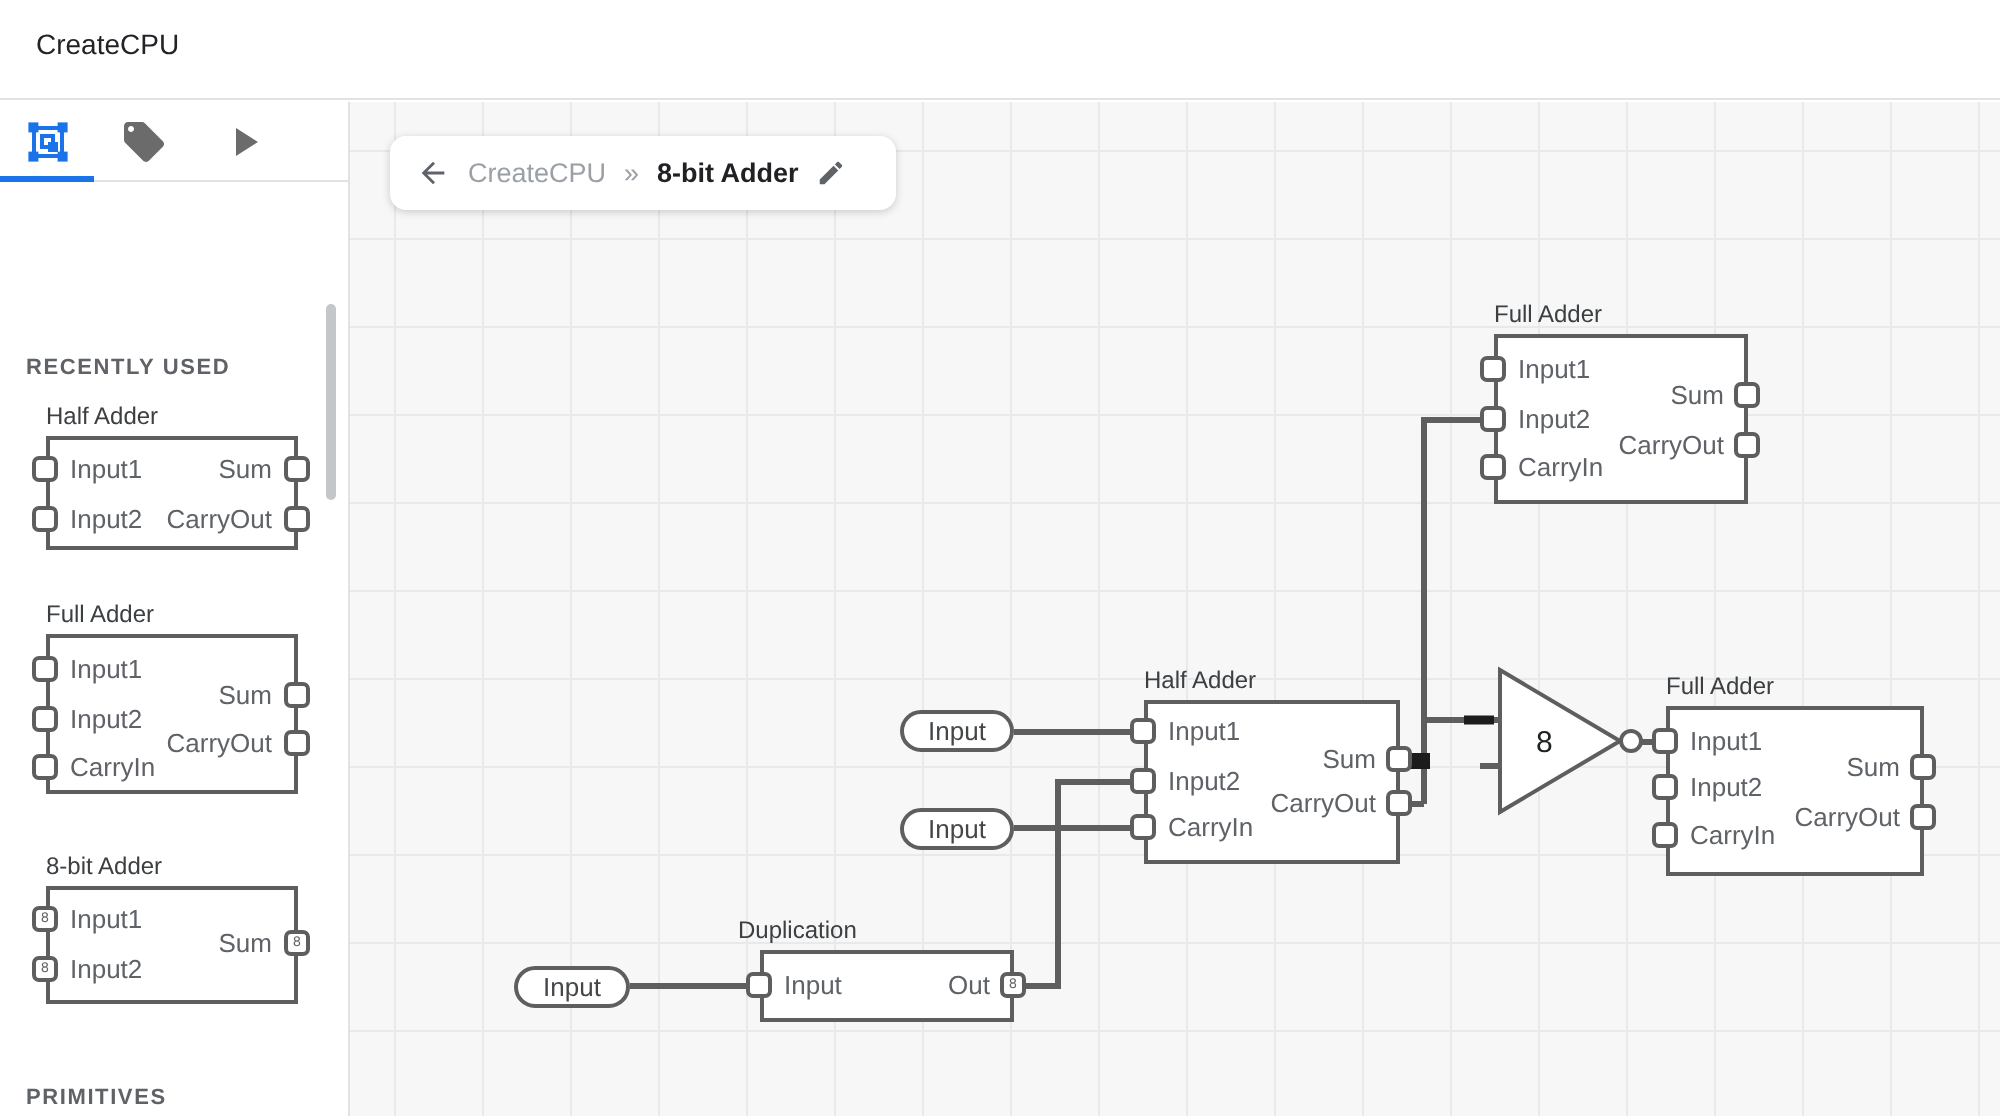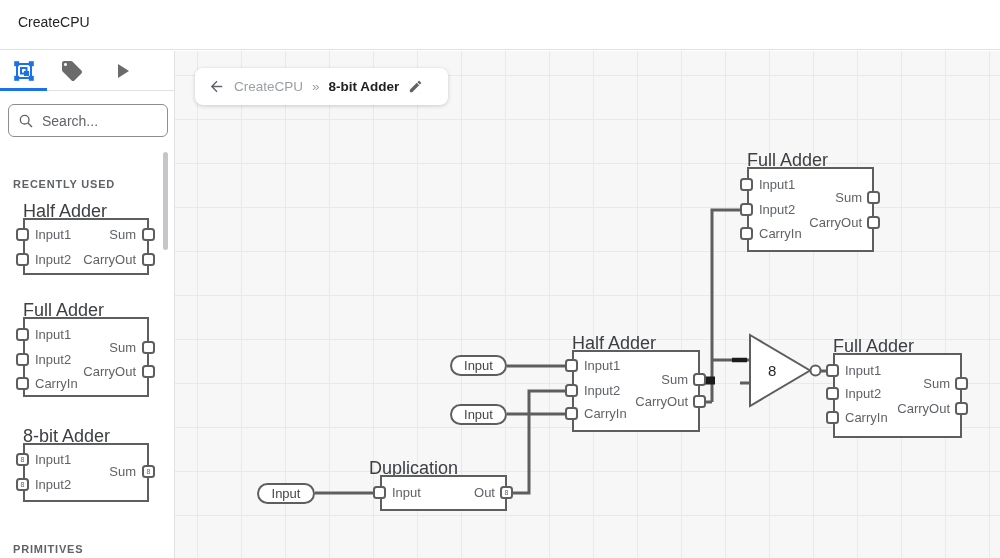--- a/index.html
+++ b/index.html
@@ -38,21 +38,21 @@
       linear-gradient(to bottom,#e9e9e9 1px,transparent 1px);
     background-size:44px 44px; background-position:22px 24px; }
   .wire-svg { position:absolute; left:0; top:0; width:825px; height:507px; }
   .wire { stroke:#5e5e5e; stroke-width:3; fill:none; }
   .wire-dark { stroke:#1c1c1c; fill:none; }
   .gate-body { fill:#fff; stroke:#5e5e5e; stroke-width:2; }
   .gate-text { font-size:15px; fill:#1f2123; }
 
   
   .cbox { position:absolute; background:#fff; border:2px solid #5e5e5e; }
-  .ctitle { position:absolute; font-size:18px; color:#3c4043; white-space:nowrap; height:15px; }
+  .ctitle { position:absolute; font-size:12px; color:#3c4043; white-space:nowrap; height:15px; }
   .cport { position:absolute; width:13px; height:13px; background:#fff;
     border:2px solid #5e5e5e; border-radius:3.5px; font-size:7px; line-height:9px;
     text-align:center; color:#5f6368; cursor:crosshair; }
   .clabel { position:absolute; font-size:13px; color:#5f6368; height:16px;
     line-height:16px; white-space:nowrap; }
   .clabel.right { text-align:right; }
   .pill { position:absolute; background:#fff; border:2px solid #5e5e5e;
     border-radius:11px; display:flex; align-items:center; justify-content:center;
     font-size:13px; color:#44474a; cursor:grab; }
 
@@ -95,27 +95,20 @@
       </svg>
     </span>
     <span class="tab" style="left:110px">
       <svg viewBox="0 0 24 24">
         <path fill="#6b6b6b" d="M8 5v14l11-7z"></path>
       </svg>
     </span>
     <div class="tab-underline"></div>
   </div>
 
-  <div class="searchbox">
-    <svg width="16" height="16" viewBox="0 0 24 24">
-      <circle cx="10" cy="10" r="6.5" fill="none" stroke="#5f6368" stroke-width="2"></circle>
-      <line x1="15" y1="15" x2="21" y2="21" stroke="#5f6368" stroke-width="2"></line>
-    </svg>
-    <input type="text" placeholder="Search..." style="">
-  </div>
 
   <div class="section-label" style="top:127px">RECENTLY USED</div>
   <div id="sidebar-previews" style="position: absolute; inset: 0px;">
       <div class="ctitle" style="left: 23px; top: 150px;">Half Adder</div>
       <div class="cbox" style="left: 23px; top: 167px; width: 126px; height: 57px;"></div>
       <div class="cport" style="left: 16px; top: 177px;"></div>
       <div class="clabel left" style="top: 176px; left: 35px;">Input1</div>
       <div class="cport" style="left: 16px; top: 202px;"></div>
       <div class="clabel left" style="top: 201px; left: 35px;">Input2</div>
       <div class="cport" style="left: 142px; top: 177px;"></div>

